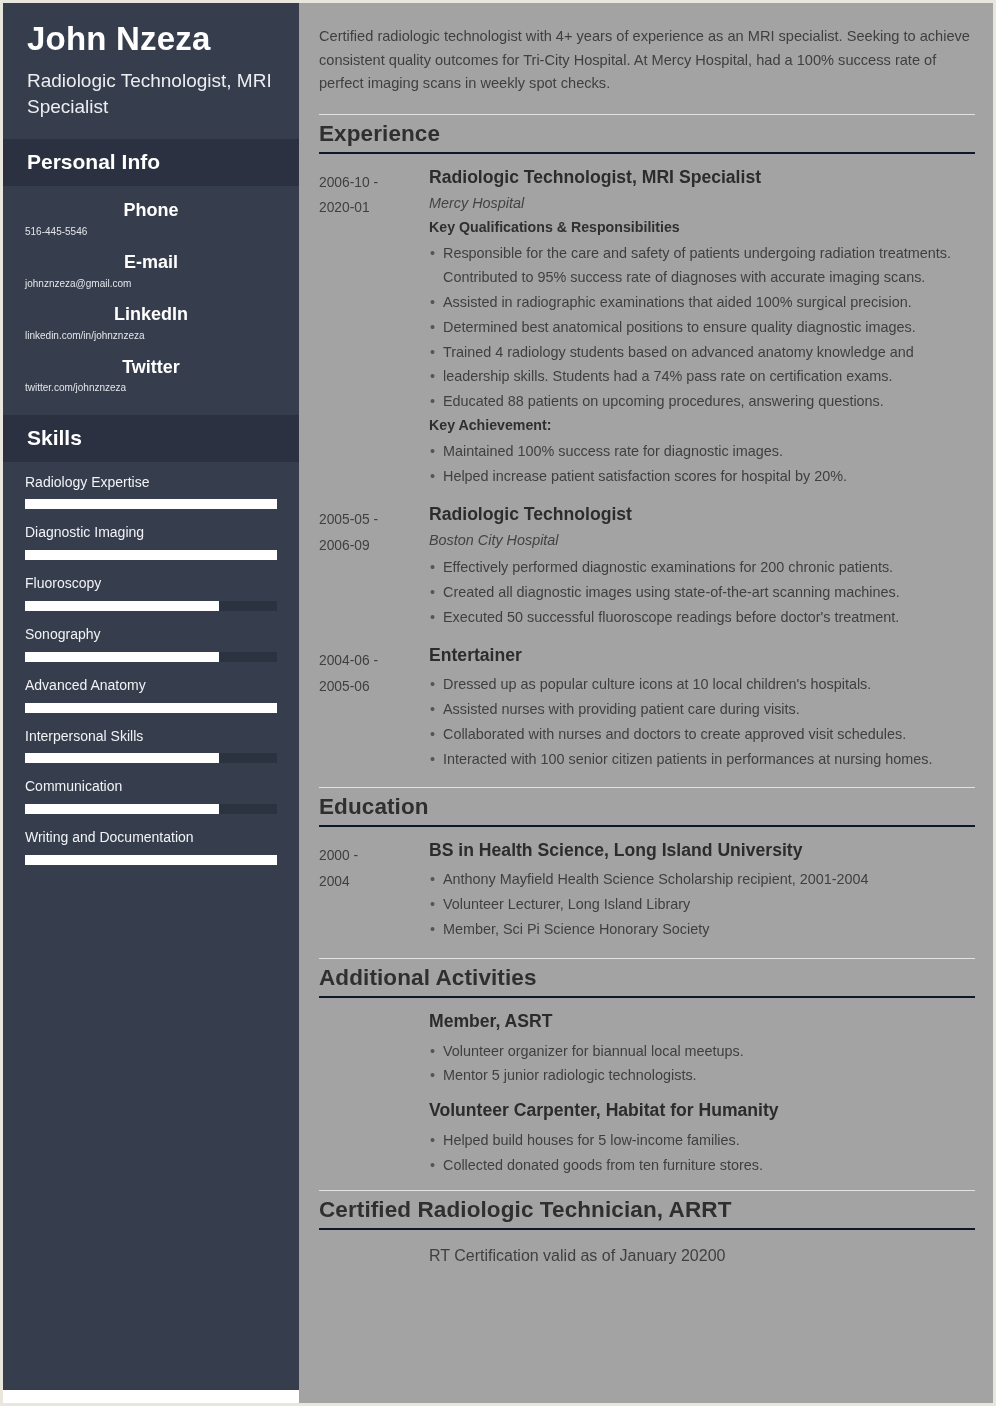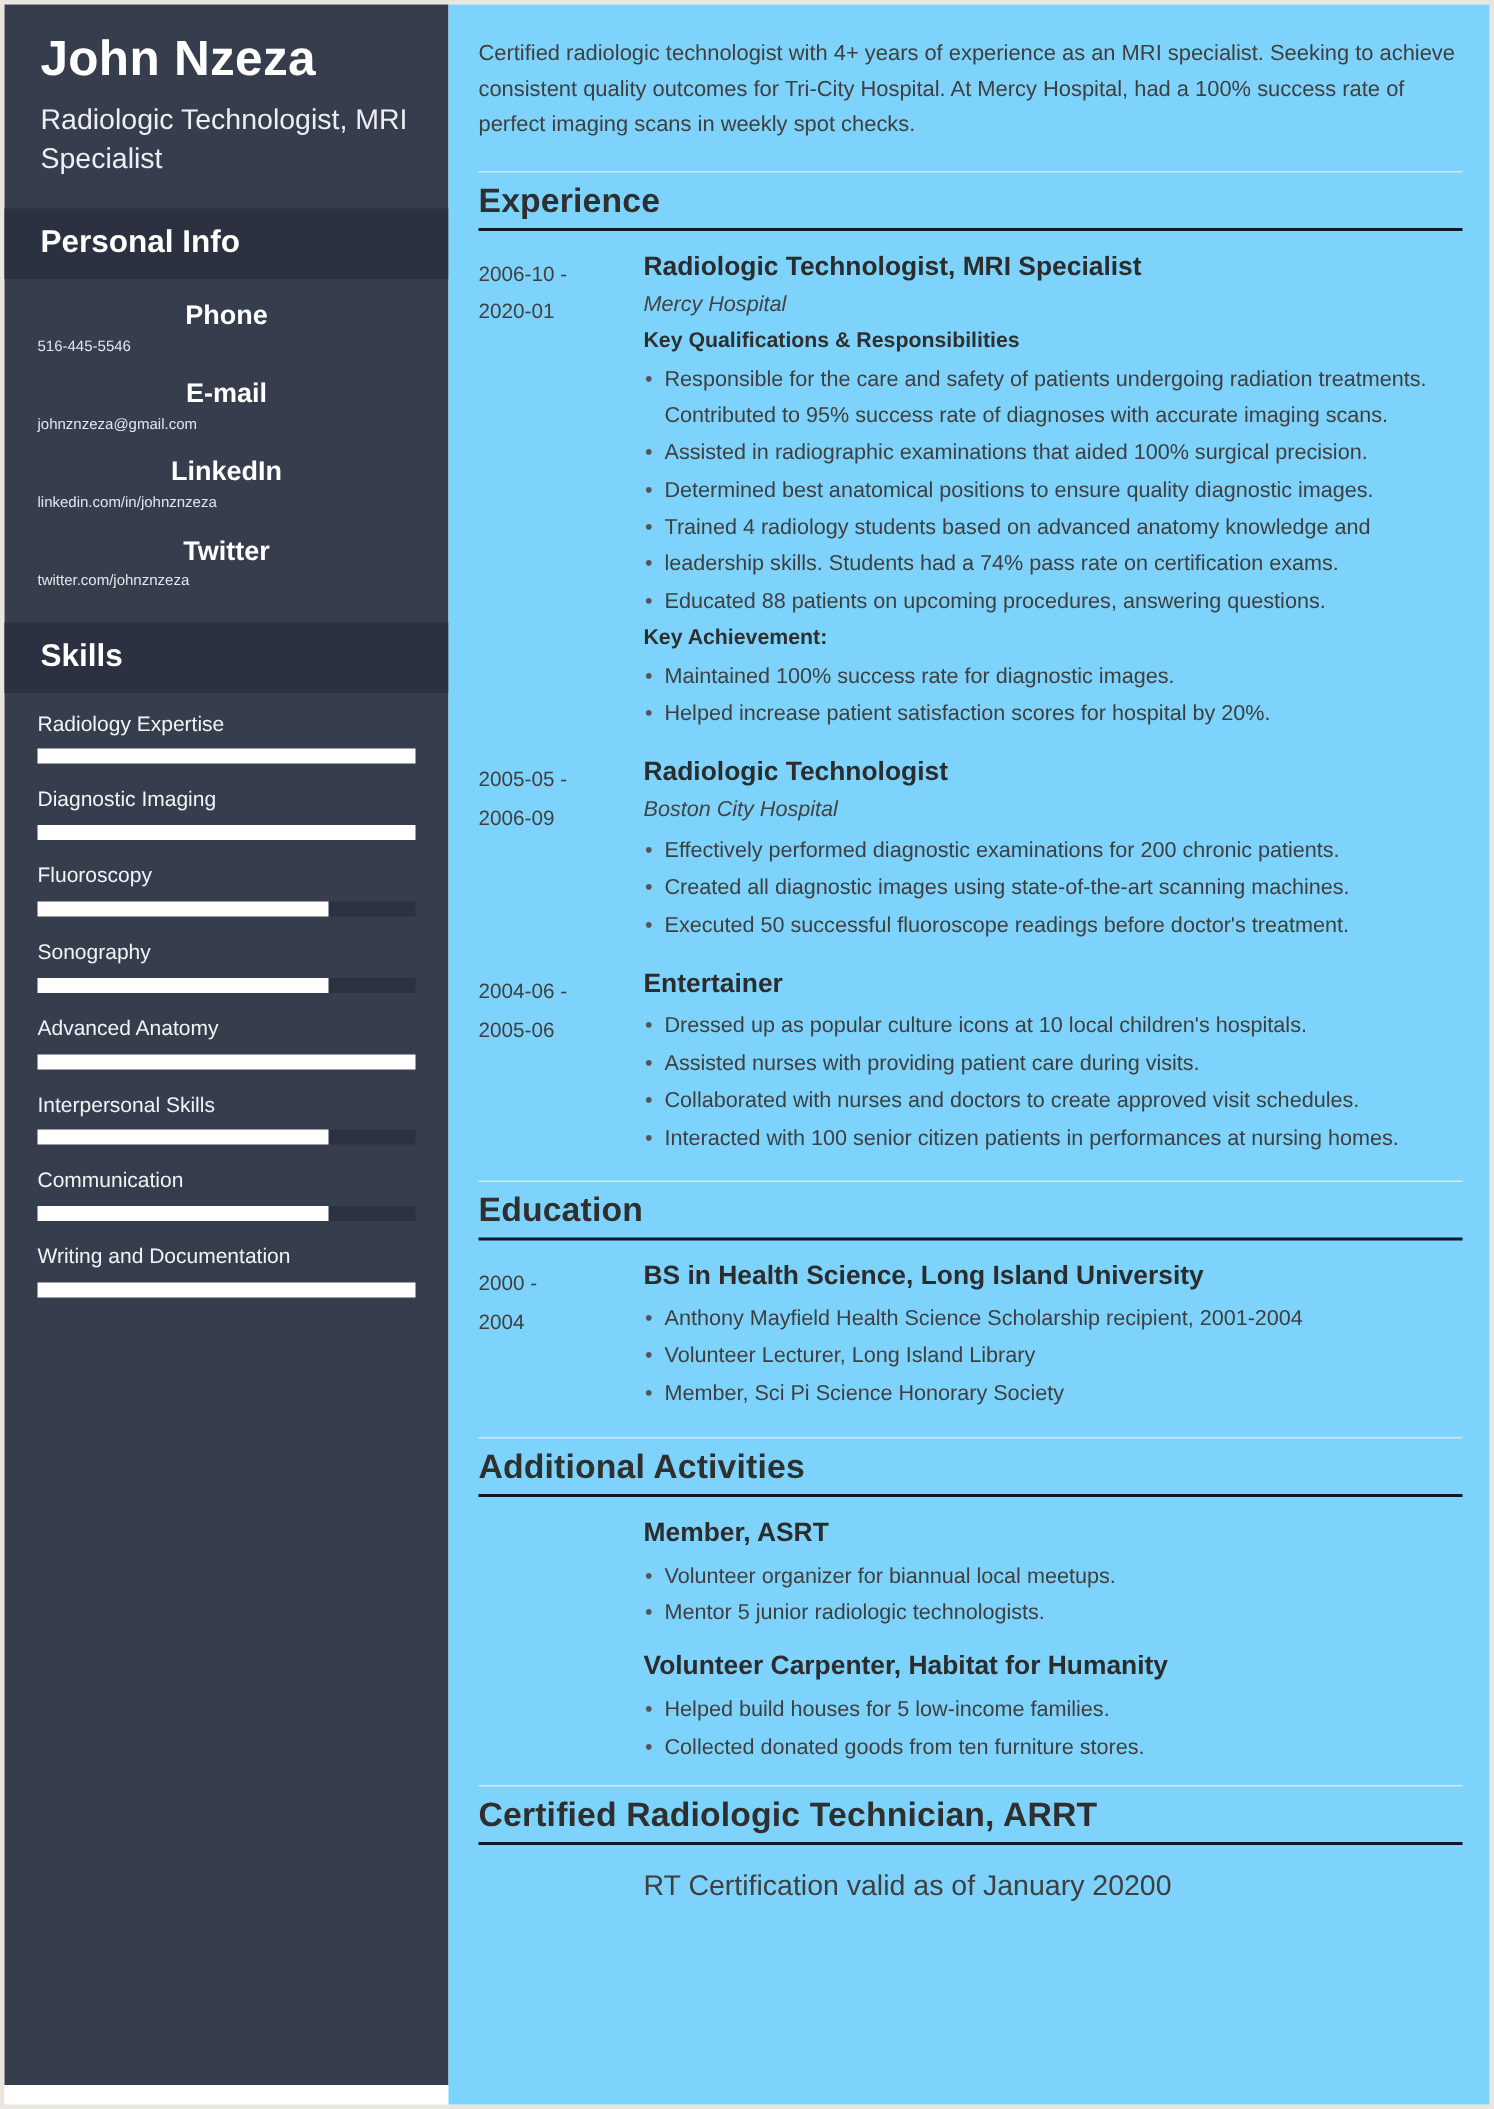--- a/index.html
+++ b/index.html
@@ -72,21 +72,21 @@
     position:relative;
   }
   .skill-fill{
     height:10px;background:#ffffff;
   }
   
   .main{
     flex:1 1 auto;
     box-sizing:border-box;
     padding:22px 18px 0 20px;
-    background:#7dd3fc;
+    background:#a3a3a3;
     min-width:0;
   }
   .summary{
     font-size:14.6px;
     line-height:1.62;
     color:#3f3f3f;
     margin:0 0 18px 0;
   }
   .sec{
     border-top:1px solid #e2e2e2;
@@ -148,21 +148,21 @@
   }
   ul.bullets li:before{
     content:"\2022";
     position:absolute;
     left:1px;top:0;
     color:#555;
   }
   .act-block{margin-bottom:12px;}
   .act-block .entry-title{margin-bottom:6px;}
   .cert-text{
-    font-size:19px;
+    font-size:16px;
     color:#3f3f3f;
     line-height:1.6;
     margin:10px 0 0 0;
     padding-left:110px;
   }
   .indent-110{padding-left:110px;}
 </style>
 </head>
 <body>
 

